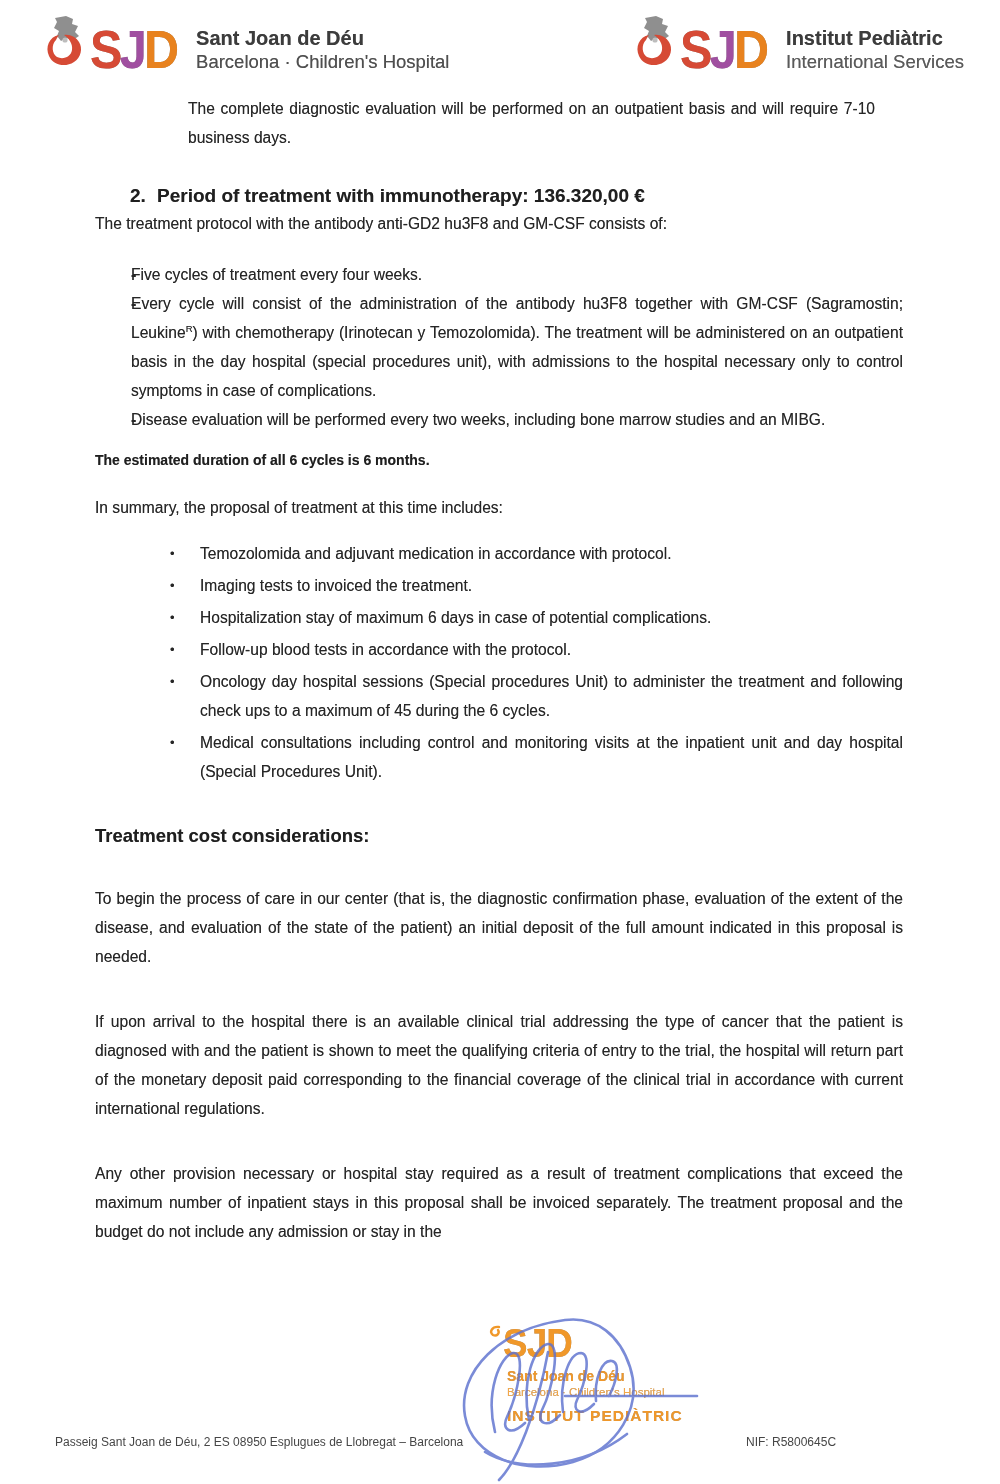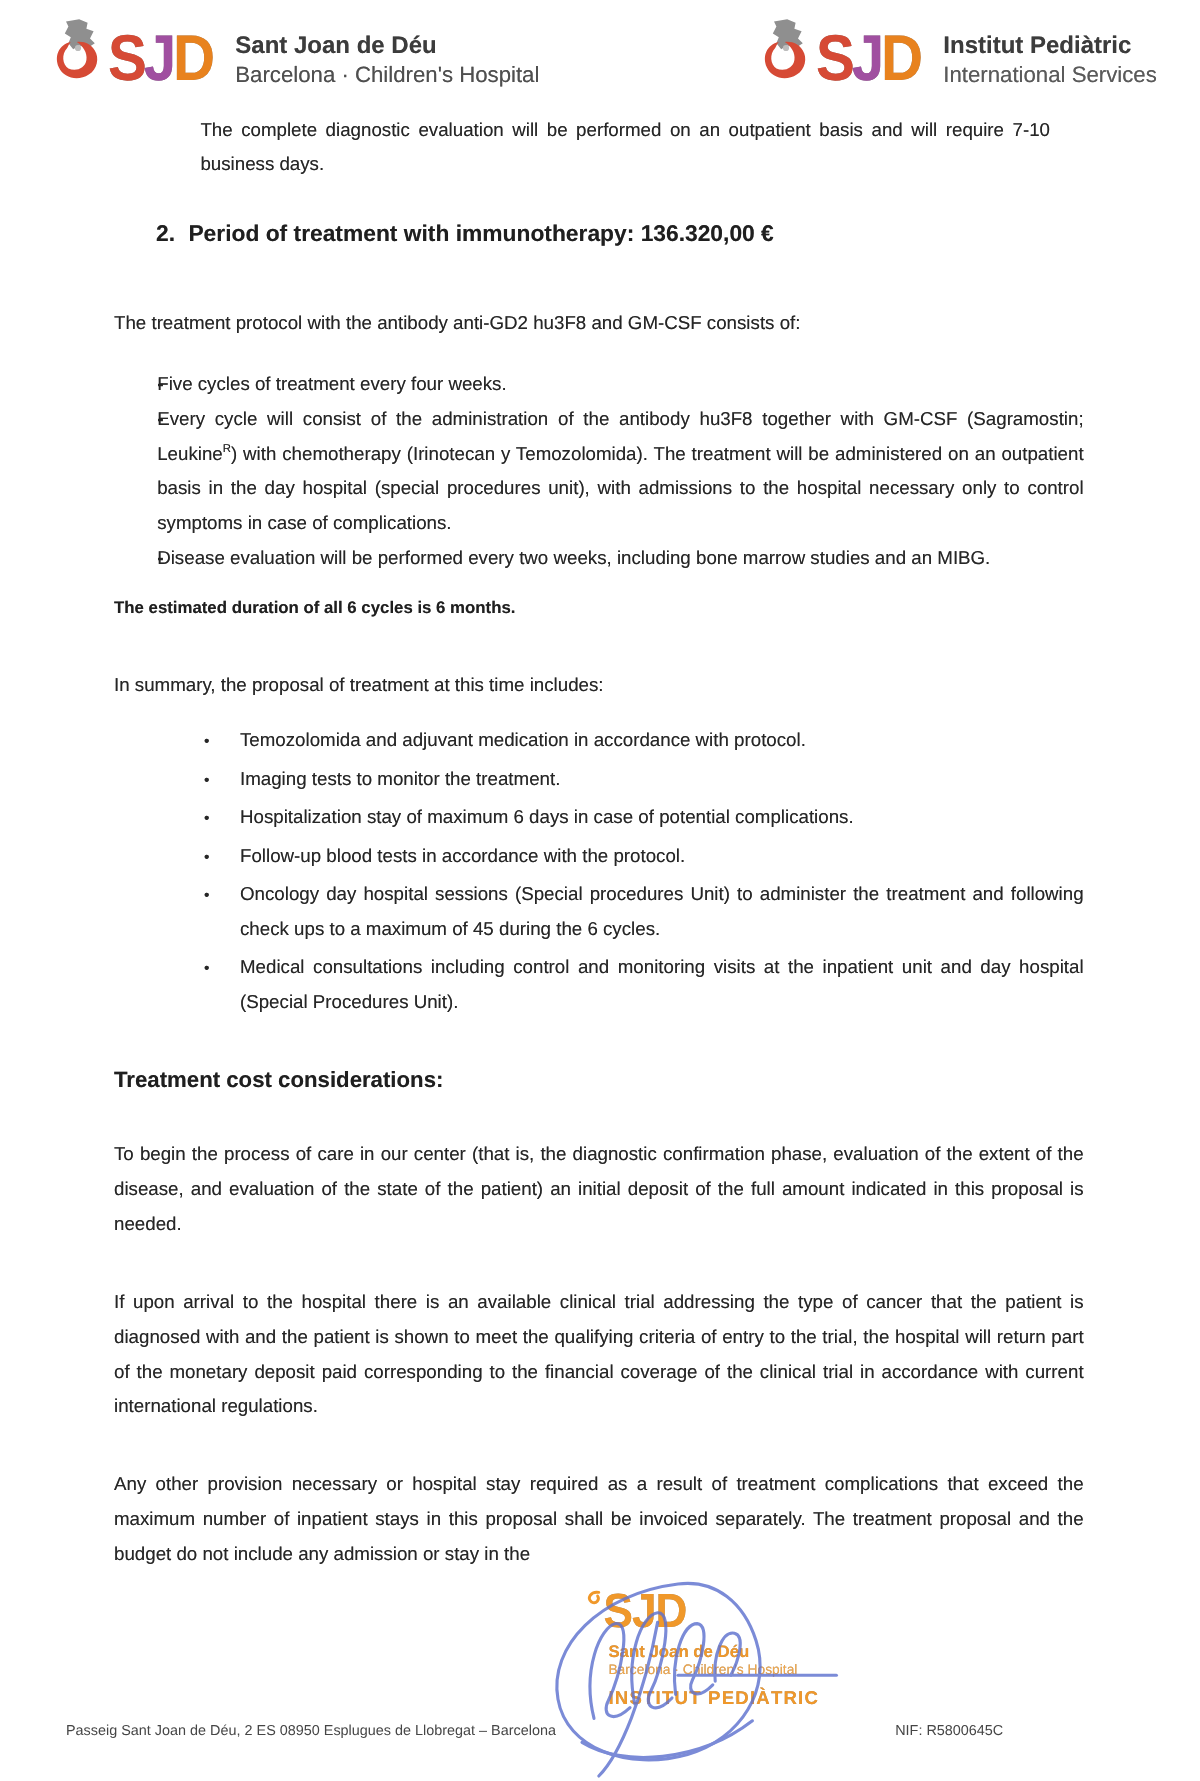--- a/index.html
+++ b/index.html
@@ -15,32 +15,32 @@
   .logo-mark { display:inline-block; margin-top:2px; }
   .logo-letters { font-size:54px; font-weight:bold; line-height:58px; letter-spacing:-3px; margin:8px 10px 0 2px; transform:scaleX(.9); transform-origin:left; }
   .l-s { color:#d64a35; } .l-j { color:#a04fa0; } .l-d { color:#e8821e; }
   .logo-text { margin-top:14px; }
   .logo-title { font-size:20px; font-weight:bold; color:#3c3c3c; line-height:24px; }
   .logo-sub { font-size:18.5px; color:#4f4f4f; line-height:24px; }
   .logo-right .logo-sub { color:#5a5a5a; }
   
   .content { padding:0 95px; }
   .para, .dash-text, .round-text, .intro { font-size:15.6px; line-height:29px; text-align:justify; }
-  .intro { margin:16px 28px 0 72px; }
+  .intro { margin:16px 28px 0 93px; }
   .sec-heading { display:flex; margin:31px 0 0 35px; font-size:19px; font-weight:bold; color:#1f1f1f; line-height:26px; }
   .sec-num { width:27px; }
-  .protocol-intro { margin-top:46px; }
+  .protocol-intro { }
   .dash-list, .round-list { list-style:none; }
   .dash-list { margin-top:22px; }
   .dash-item { display:flex; }
   .dash-marker { width:35px; padding-left:36px; font-weight:bold; line-height:29px; }
   .dash-text { flex:1; }
   sup { font-size:9.5px; vertical-align:super; line-height:0; }
   .bold-note { margin-top:12px; font-size:14px; line-height:29px; font-weight:bold; color:#1f1f1f; }
-  .summary-intro { margin-top:36px; }
+  .summary-intro { margin-top:18px; }
   .round-list { margin-top:17px; }
   .round-item { display:flex; margin-bottom:3px; }
   .round-marker { width:30px; padding-left:75px; box-sizing:content-box; line-height:29px; font-size:13px; }
   .round-text { flex:1; margin-right:0; }
   .cost-heading { margin-top:38px; font-size:18.5px; font-weight:bold; color:#1f1f1f; line-height:24px; }
   .cost { margin-top:36px; }
   
   .stamp { position:absolute; left:487px; top:1322px; width:230px; filter:blur(.4px); opacity:.95; }
   .stamp, .stamp * { color:#f0931f; }
   .stamp-row1 { display:flex; align-items:flex-start; }
@@ -121,21 +121,21 @@
 
     <p class="para summary-intro">In summary, the proposal of treatment at this time includes:</p>
 
     <ul class="round-list">
       <li class="round-item">
         <span class="round-marker">•</span>
         <div class="round-text">Temozolomida and adjuvant medication in accordance with protocol.</div>
       </li>
       <li class="round-item">
         <span class="round-marker">•</span>
-        <div class="round-text">Imaging tests to monitor the treatment.</div>
+        <div class="round-text">Imaging tests to invoiced the treatment.</div>
       </li>
       <li class="round-item">
         <span class="round-marker">•</span>
         <div class="round-text">Hospitalization stay of maximum 6 days in case of potential complications.</div>
       </li>
       <li class="round-item">
         <span class="round-marker">•</span>
         <div class="round-text">Follow-up blood tests in accordance with the protocol.</div>
       </li>
       <li class="round-item">

